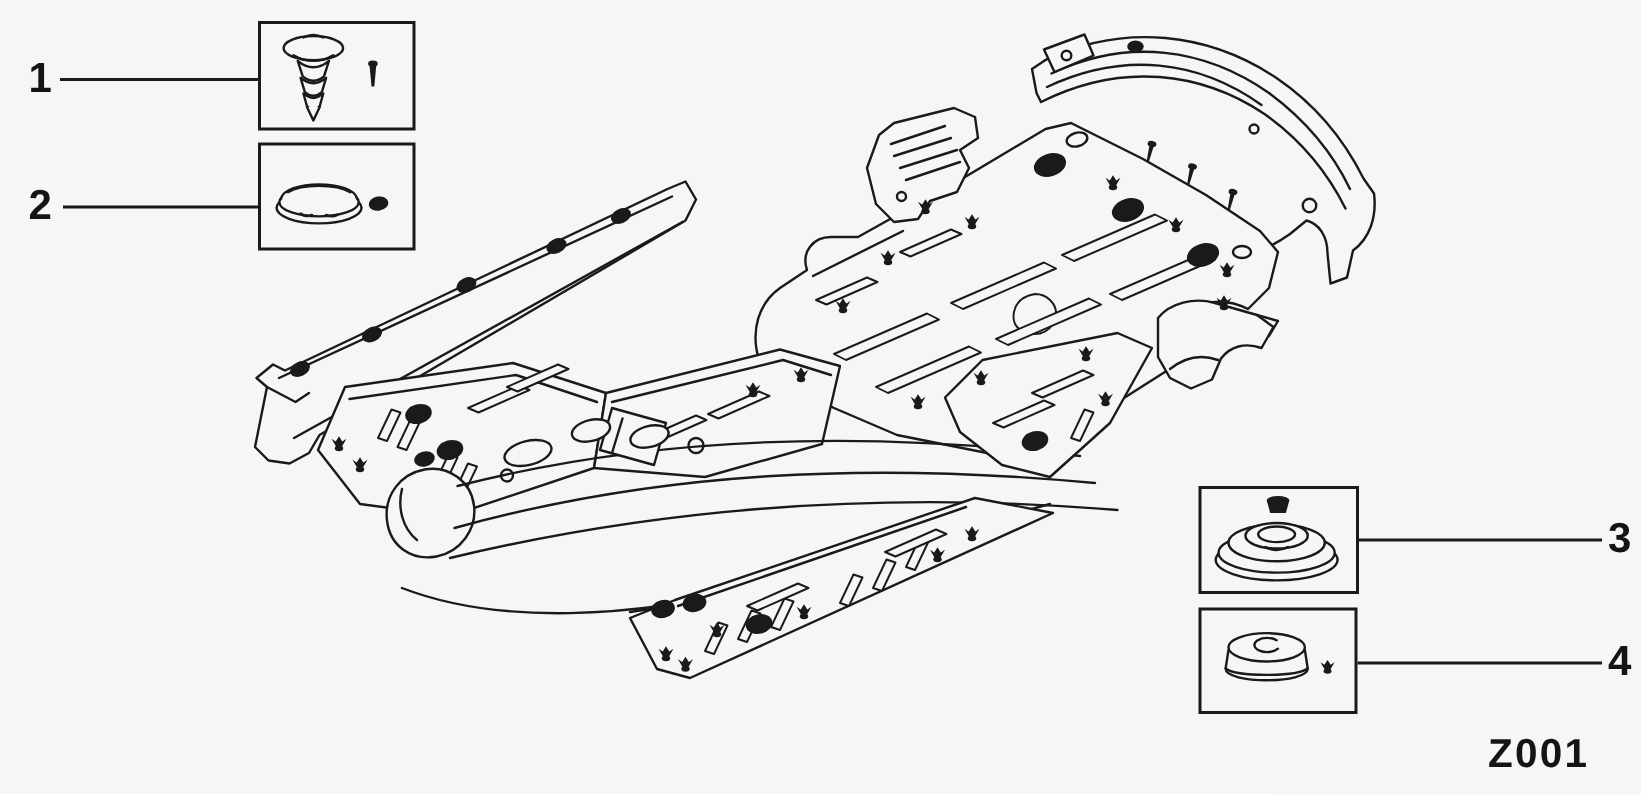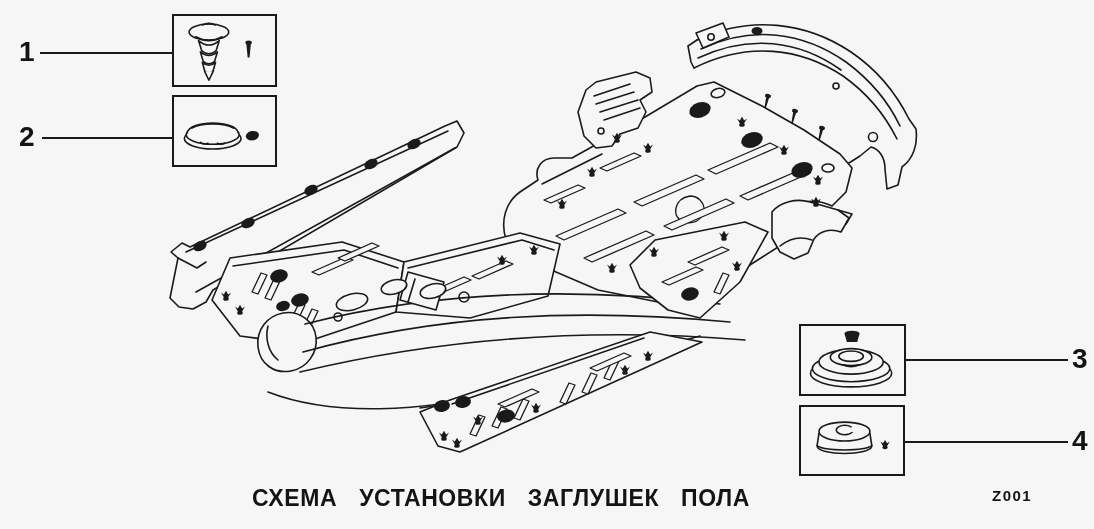--- a/index.html
+++ b/index.html
@@ -19,21 +19,21 @@
     box-sizing:border-box;
   }
   .detail-box svg{display:block;width:100%;height:100%;}
   .caption{
     position:absolute;left:252px;top:485px;width:500px;
     font-weight:bold;font-size:23px;letter-spacing:0.6px;word-spacing:15px;
     white-space:nowrap;color:#141414;
   }
   .figure-code{
     position:absolute;left:992px;top:487px;
-    font-weight:bold;font-size:15px;letter-spacing:1.5px;color:#141414;
+    font-weight:bold;font-size:27px;letter-spacing:1.5px;color:#141414;
   }
 </style>
 </head>
 <body>
 
 <div class="stage">
 
   <svg class="art" viewBox="0 0 1094 529" fill="none" stroke="#1a1a1a" stroke-width="1.6" stroke-linejoin="round" stroke-linecap="round">
     <defs>
       <g id="slotA" fill="#f6f6f6" stroke="#1a1a1a" stroke-width="1.3">
@@ -273,16 +273,15 @@
       <path d="M52,21 A9,5 0 1 0 53,27"></path>
       <g fill="#1a1a1a" stroke="none">
         <path d="M86.2,42 L83,36.5 L85.8,38.4 L88,35 L90.2,38.4 L93,36.5 L89.8,42 Z"></path>
         <ellipse cx="88" cy="42.8" rx="2.8" ry="1.9"></ellipse>
       </g>
     </svg>
   </div>
   <div class="leader" style="left:905px;top:441px;width:163px;"></div>
   <span class="callout-num" style="left:1072px;top:427px;">4</span>
 
-  <div class="caption">СХЕМА  УСТАНОВКИ  ЗАГЛУШЕК  ПОЛА</div>
   <div class="figure-code">Z001</div>
 
 </div>
 
 </body></html>

